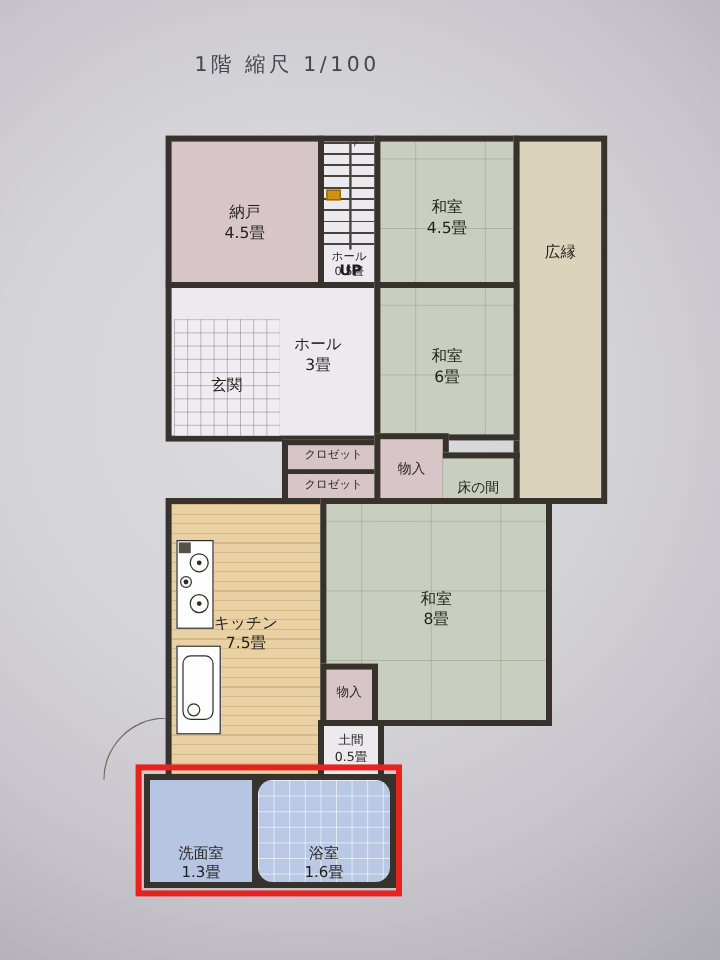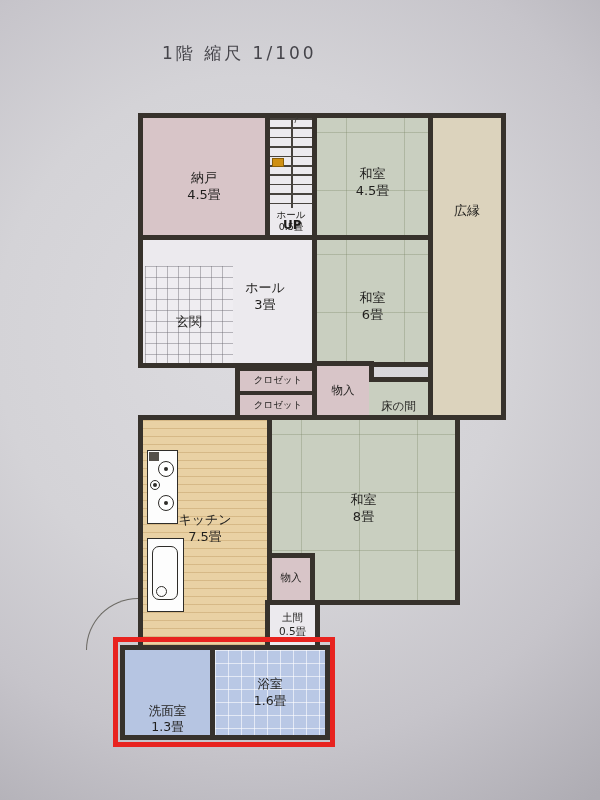--- a/index.html
+++ b/index.html
@@ -177,21 +177,21 @@
 
   <div class="door-arc" style="left:86px;top:598px;width:52px;height:52px;"></div>
 
   <div style="position:absolute;left:120px;top:645px;width:210px;height:95px;background:#37322c;box-sizing:border-box;padding:5px;display:flex;gap:5px;">
     <div class="fill-blue" style="width:85px;display:flex;align-items:flex-end;justify-content:center;">
       <div class="lbl" style="font-size:12.5px;">
         <span>洗面室</span>
         <span>1.3畳</span>
       </div>
     </div>
-    <div class="fill-bluetile" style="flex:1;display:flex;align-items:center;justify-content:center;">
+    <div class="fill-bluetile" style="flex:1;display:flex;align-items:flex-end;justify-content:center;border-radius:12px;">
       <div class="lbl" style="font-size:12.5px;">
         <span>浴室</span>
         <span>1.6畳</span>
       </div>
     </div>
   </div>
 
   <div class="red-box" style="left:113px;top:637px;width:222px;height:110px;"></div>
 
 </div>

